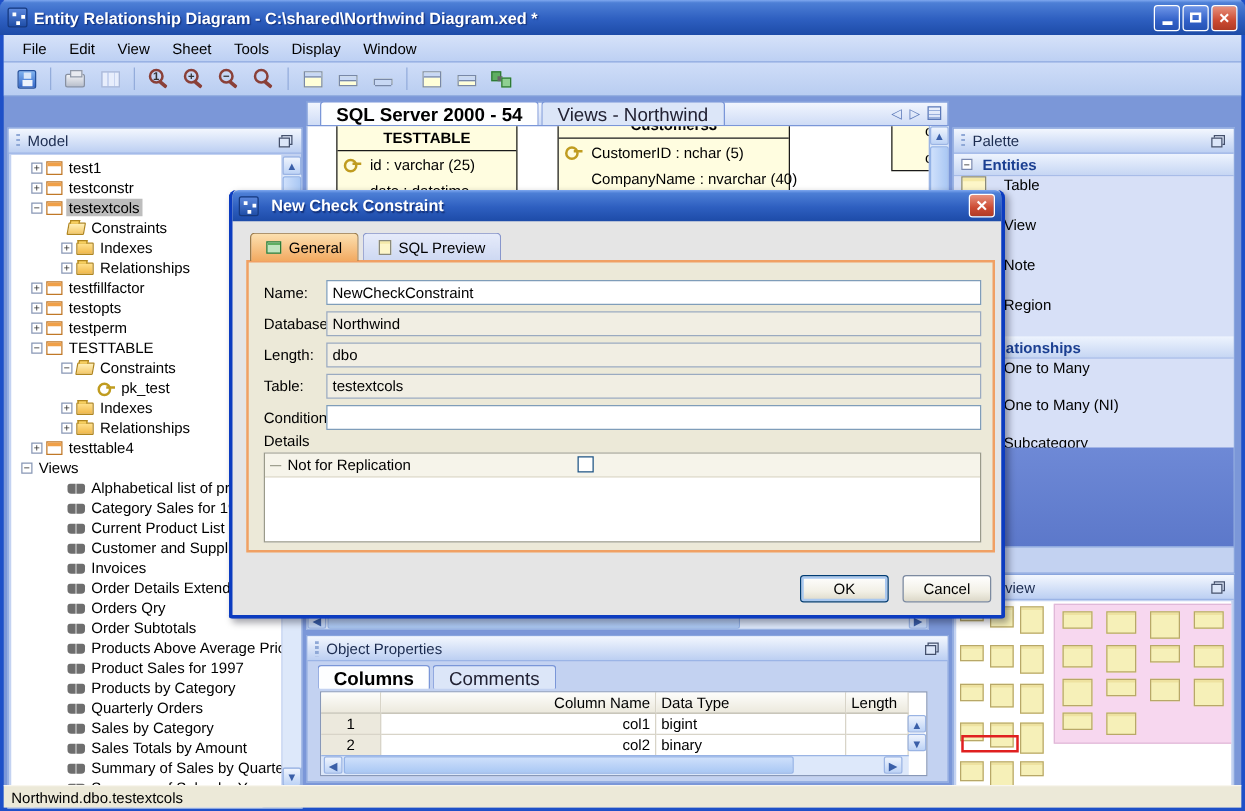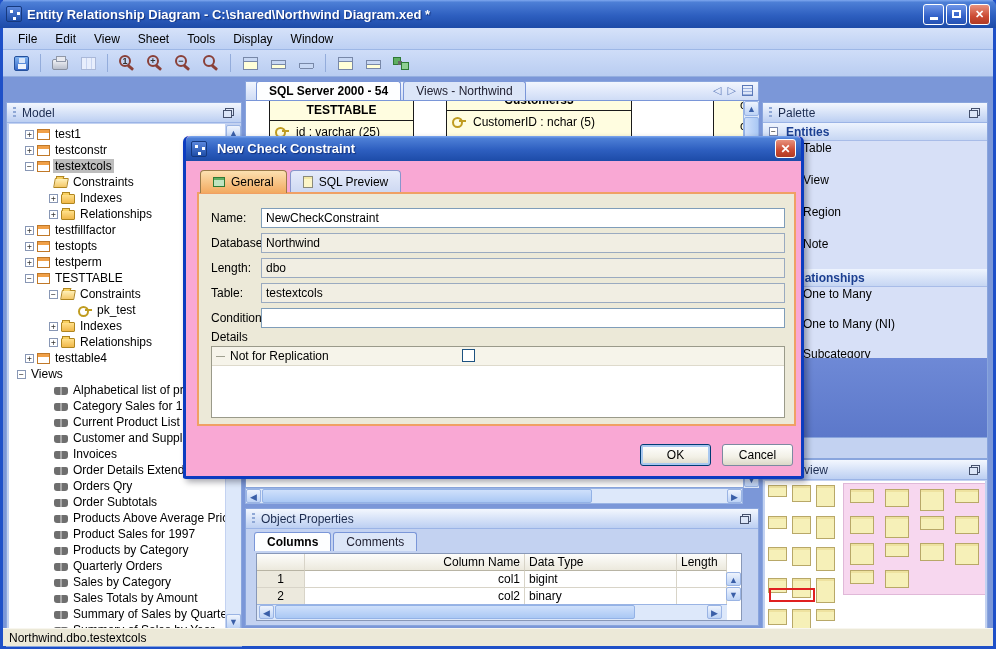--- a/index.html
+++ b/index.html
@@ -85,21 +85,21 @@
 .i-key::before { content:""; position:absolute; left:0; top:0; width:7px; height:7px; border:2px solid #c09c20; border-radius:50%; }
 .i-key::after { content:""; position:absolute; left:7px; top:3px; width:7px; height:2px; background:#c09c20; box-shadow:4px 2px 0 -1px #c09c20, 2px 2px 0 -1px #c09c20; }
 .i-view { width:14px; height:8px; border-radius:2px 2px 3px 3px; margin-top:2px;
   background:linear-gradient(90deg,#6e6e6e 0 6px,#a8a8a8 6px 8px,#6e6e6e 8px 14px); }
 
 
 .center { position:absolute; left:242px; top:81px; width:514px; height:545px; }
 .tabbar { position:absolute; left:0; top:0; right:0; height:20px; background:linear-gradient(#f2f6fe,#cfdcf6);
   border:1px solid #89a5dd; border-bottom:1px solid #7a96d8; display:flex; align-items:flex-end; padding-left:10px; }
 .ctab { height:19px; padding:2px 12px 0; border:1px solid #7a96d8; border-bottom:none; border-radius:3px 3px 0 0;
-  background:#dce6f8; color:#223; margin-right:2px; font-size:12px; }
+  background:#dce6f8; color:#223; margin-right:2px; font-size:15px; }
 .ctab.active { background:#fdfeff; font-weight:bold; color:#000; }
 .tab-nav { position:absolute; right:6px; top:3px; display:flex; gap:6px; align-items:center; color:#5a78b8; font-size:11px; }
 .ic-list { width:11px; height:11px; border:1px solid #5a78b8; background:repeating-linear-gradient(180deg,transparent 0 2px,#9ab0dc 2px 3px); }
 .canvas { position:absolute; left:0; top:20px; width:514px; height:387px; background:#fff; border:1px solid #89a5dd; border-top:none; overflow:hidden; }
 .entity { position:absolute; background:#fffde0; border:1px solid #1a1a1a; }
 .ent-head { font-weight:bold; text-align:center; font-size:12px; padding:3px 2px; border-bottom:1px solid #1a1a1a; }
 .ent-row { position:relative; font-size:12px; padding:4px 4px 3px 26px; white-space:nowrap; }
 .ent-row .i-key { position:absolute; left:5px; top:6px; }
 .cv-vscroll { position:absolute; right:0; top:20px; width:16px; height:387px; background:#dde8fa; border-left:1px solid #9ab4e4; }
 .cv-hscroll { position:absolute; left:0; top:407px; width:498px; height:16px; background:#dde8fa; border:1px solid #9ab4e4; }
@@ -133,22 +133,22 @@
 .ov-content { position:absolute; left:2px; top:21px; right:2px; bottom:2px; background:#fff; overflow:hidden; }
 .ov-pink { position:absolute; left:78px; top:2px; width:145px; height:112px; background:#f7d7ef; border:1px solid #e0b8d8; }
 .ov-box { position:absolute; background:#f6f0b8; border:1px solid #b8a868; box-shadow:inset 0 2px 0 #eee2a0; }
 .ov-viewport { position:absolute; left:4px; top:107px; width:46px; height:14px; border:2px solid #e02020; }
 
 
 .statusbar { position:absolute; left:0; right:0; bottom:0; height:18px; background:#ece9d8; border-top:1px solid #f8f6ee;
   display:flex; align-items:center; padding-left:6px; font-size:12px; color:#000; }
 
 
-.dialog { position:absolute; left:180px; top:136px; width:621px; height:343px; z-index:100;
-  border:3px solid #0c3cc0; border-top:none; border-radius:6px 6px 3px 3px; background:#f9a8d4;
+.dialog { position:absolute; left:180px; top:152px; width:621px; height:343px; z-index:100;
+  border:3px solid #0c3cc0; border-top:none; border-radius:6px 6px 3px 3px; background:#e5e5e5;
   box-shadow:3px 3px 6px rgba(0,0,20,.35); }
 .dlg-title { height:25px; background:linear-gradient(180deg,#7fa8ef 0%,#4d7fd6 10%,#2e5fc0 55%,#1d4ba8 100%);
   border-radius:5px 5px 0 0; display:flex; align-items:center; padding:0 5px; gap:5px; }
 .dlg-title .ttxt { color:#fff; font-weight:bold; font-size:13px; text-shadow:1px 1px 1px #12307a; flex:1; }
 .dlg-close { width:21px; height:19px; border-radius:3px; border:1px solid #fff; color:#fff; font-weight:bold; font-size:12px;
   background:linear-gradient(#e8927e,#cc4b33 60%,#b03a24); display:flex; align-items:center; justify-content:center; }
 .dlg-tabs { position:absolute; left:14px; top:33px; height:24px; display:flex; align-items:flex-end; }
 .dtab { height:23px; display:flex; align-items:center; gap:6px; padding:0 12px; border:1px solid #8a8a8a; border-bottom:none;
   border-radius:4px 4px 0 0; font-size:12px; background:linear-gradient(#e6ebfa,#cdd8f2); border-color:#8896cc; margin-right:3px; }
 .dtab.active { background:linear-gradient(#fce0b0,#f2a960); border-color:#9a7a4a; position:relative; z-index:2; }
@@ -530,25 +530,25 @@
               <div class="pitem" style="height: 32px;">
                 <span class="pal-icon"></span>
                 <span class="lbl">Table</span>
               </div>
               <div class="pitem" style="height: 32px;">
                 <span class="pal-icon"></span>
                 <span class="lbl">View</span>
               </div>
               <div class="pitem" style="height: 32px;">
                 <span class="pal-icon"></span>
-                <span class="lbl">Region</span>
+                <span class="lbl">Note</span>
               </div>
               <div class="pitem" style="height: 32px;">
                 <span class="pal-icon"></span>
-                <span class="lbl">Note</span>
+                <span class="lbl">Region</span>
               </div>
             </div>
             <div class="psec-head">
               <span class="pminus">−</span>
               <b>Relationships</b>
             </div>
             <div class="psec-items">
               <div class="pitem" style="height: 30px;">
                 <span class="pal-icon"></span>
                 <span class="lbl">One to Many</span>

